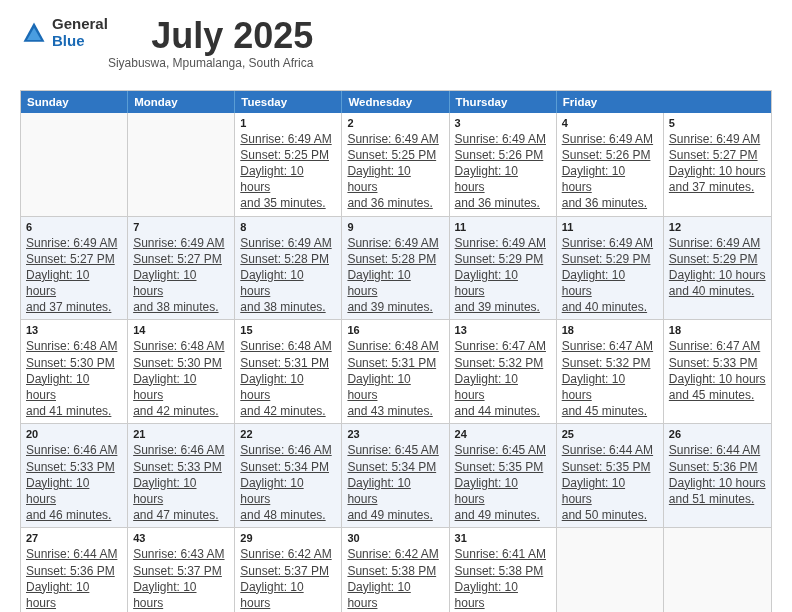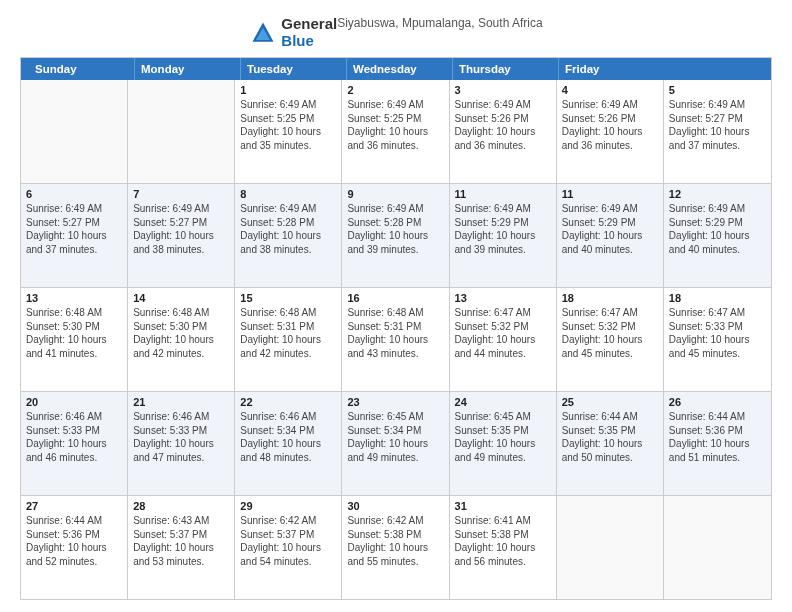--- a/index.html
+++ b/index.html
@@ -12,23 +12,23 @@
     }
     .page {
       width: 792px;
       height: 612px;
       padding: 16px 20px 12px 20px;
       display: flex;
       flex-direction: column;
     }
     .header {
       display: flex;
-      justify-content: center;
+      justify-content: flex-start;
       align-items: flex-start;
-      margin-bottom: 8px;
+      margin-bottom: 20px;
     }
     .logo {
       display: flex;
       align-items: center;
       gap: 4px;
     }
     .logo-text {
       display: flex;
       flex-direction: column;
       line-height: 1.1;
@@ -63,21 +63,20 @@
     .calendar {
       flex: 1;
       display: flex;
       flex-direction: column;
       border: 1px solid #ccc;
     }
     .cal-header {
       display: grid;
       grid-template-columns: repeat(7, 1fr);
       background: #2e75c2;
-      padding-left: 8px;
     }
     .cal-header-cell {
       color: #fff;
       font-size: 11.5px;
       font-weight: bold;
       padding: 5px 6px;
       text-align: left;
       border-right: 1px solid #5a9dd5;
     }
     .cal-header-cell:last-child { border-right: none; }
@@ -105,41 +104,43 @@
     .cal-cell:last-child { border-right: none; }
     .cal-cell.empty { background: #f9f9f9; }
     .cal-cell.alt-row { background: #f0f4fa; }
     .day-num {
       font-size: 11px;
       font-weight: bold;
       color: #222;
       margin-bottom: 2px;
     }
     .cell-text {
-      font-size: 10px;
+      font-size: 12px;
       color: #444;
       line-height: 1.35;
+      text-decoration: underline;
     }
   </style>
 </head>
 <body>
 
 <div class="page">
   <div class="header">
     <div class="logo">
       <svg class="logo-icon" viewBox="0 0 32 32">
         <polygon points="16,4 28,26 4,26" fill="#1a6ab5"></polygon>
         <polygon points="16,10 24,24 8,24" fill="#4a9de0"></polygon>
       </svg>
       <div class="logo-text">
         <span class="logo-general">General</span>
         <span class="logo-blue">Blue</span>
       </div>
     </div>
     <div class="title-block">
+      <div class="main-title">July 2025</div>
       <div class="subtitle">Siyabuswa, Mpumalanga, South Africa</div>
     </div>
   </div>
 
   <div class="calendar">
     <div class="cal-header" id="cal-header">
         <div class="cal-header-cell">Sunday</div>
         <div class="cal-header-cell">Monday</div>
         <div class="cal-header-cell">Tuesday</div>
         <div class="cal-header-cell">Wednesday</div>
@@ -341,21 +342,21 @@
         </div>
         <div class="cal-row">
           <div class="cal-cell">
             <div class="day-num">27</div>
             <div class="cell-text" style="white-space: pre-line;">Sunrise: 6:44 AM
 Sunset: 5:36 PM
 Daylight: 10 hours
 and 52 minutes.</div>
           </div>
           <div class="cal-cell">
-            <div class="day-num">28</div>
+            <div class="day-num">43</div>
             <div class="cell-text" style="white-space: pre-line;">Sunrise: 6:43 AM
 Sunset: 5:37 PM
 Daylight: 10 hours
 and 53 minutes.</div>
           </div>
           <div class="cal-cell">
             <div class="day-num">29</div>
             <div class="cell-text" style="white-space: pre-line;">Sunrise: 6:42 AM
 Sunset: 5:37 PM
 Daylight: 10 hours

